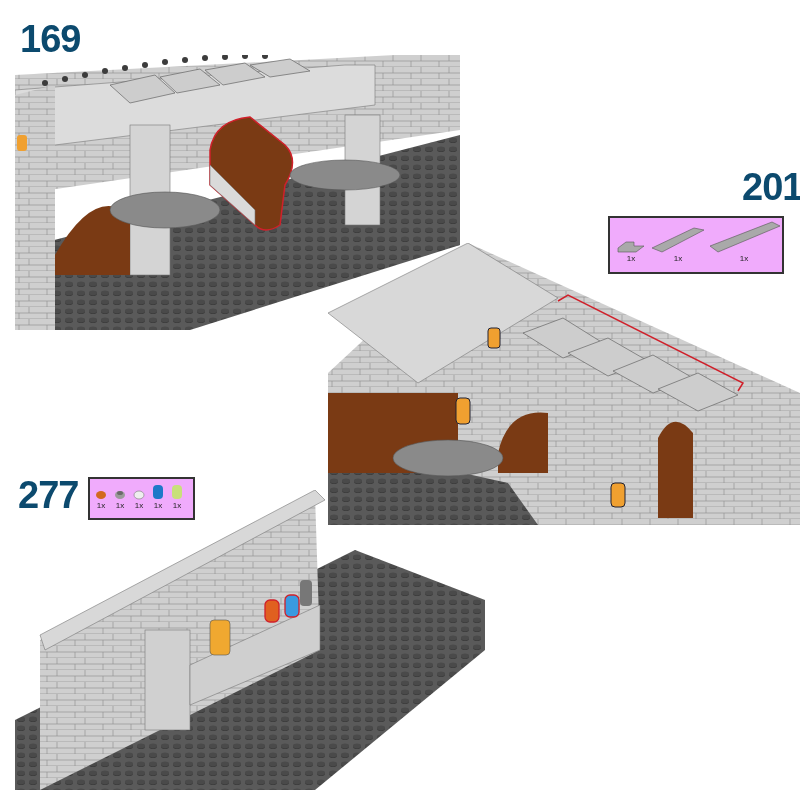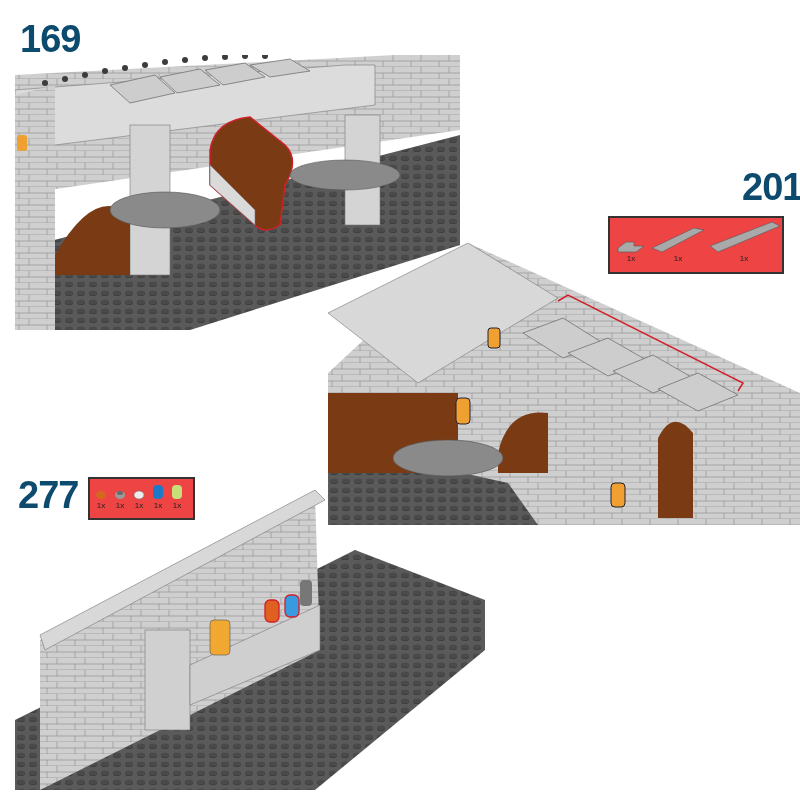--- a/index.html
+++ b/index.html
@@ -1,19 +1,19 @@
 <!DOCTYPE html>
 <html><head>
 <meta charset="utf-8">
 <style>
   html,body{margin:0;padding:0;background:#ffffff;}
   body{width:800px;height:800px;position:relative;overflow:hidden;font-family:"Liberation Sans",sans-serif;}
   .step-num{position:absolute;font-family:"Liberation Sans",sans-serif;font-weight:bold;font-size:38px;color:#0c4a6e;letter-spacing:-1px;line-height:1;}
   .scene{position:absolute;overflow:hidden;}
-  .callout{position:absolute;background:#ef4444;border:2px solid #333;box-sizing:border-box;}
+  .callout{position:absolute;background:#f0abfc;border:2px solid #333;box-sizing:border-box;}
   .part{position:absolute;display:flex;flex-direction:column;align-items:center;}
   .qty{font-size:8px;color:#222;font-family:"Liberation Sans",sans-serif;}
 </style>
 </head>
 <body>
 
 <div class="step-num" style="left:20px;top:20px;">169</div>
 <svg class="scene" style="left:15px;top:55px;" width="445" height="275" viewBox="0 0 445 275">
   <defs>
     <pattern id="studs" width="12" height="9" patternUnits="userSpaceOnUse">

